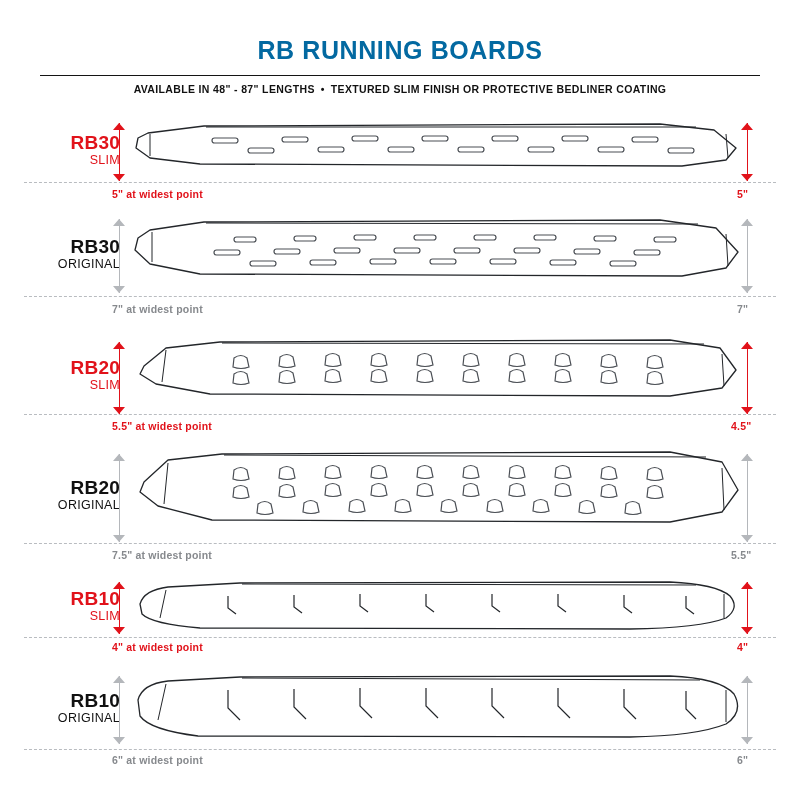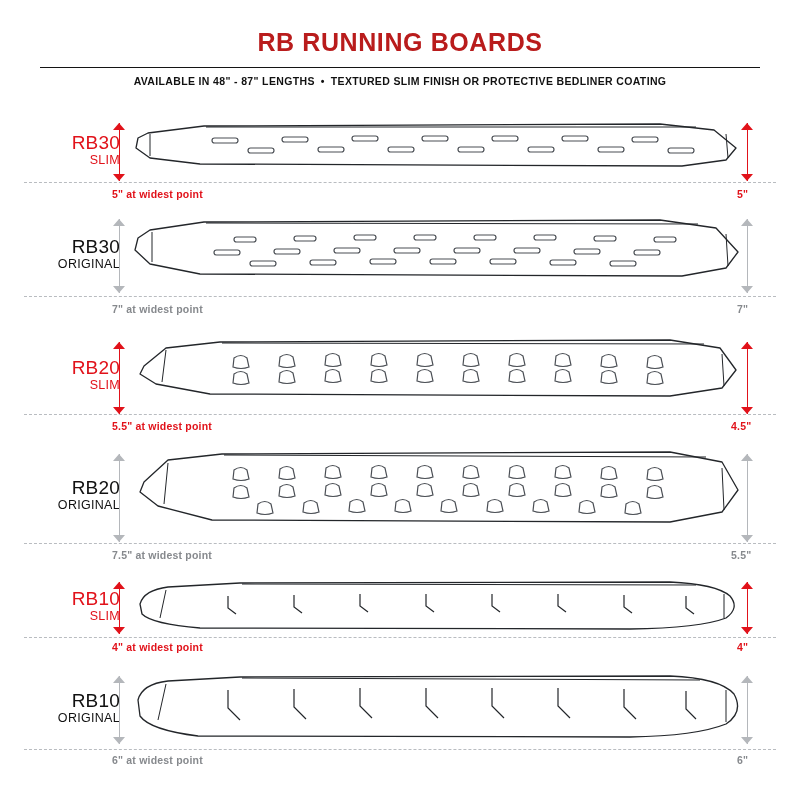--- a/index.html
+++ b/index.html
@@ -26,22 +26,22 @@
     position: absolute;
     left: 40px;
     top: 28px;
     width: 720px;
   }
   .title {
     text-align: center;
     font-size: 25px;
     font-weight: bold;
     letter-spacing: 0.6px;
-    color: #b91c1c;
-    margin: 0;
+    color: #0369a1;
+    margin: 8px;
   }
   .rule {
     margin-top: 10px;
     border-top: 1.5px solid #141414;
     width: 100%;
   }
   .subtitle {
     margin-top: 7px;
     font-size: 10.5px;
     font-weight: bold;
@@ -64,21 +64,21 @@
   .row .label {
     position: absolute;
     left: 24px;
     width: 96px;
     text-align: right;
     top: 50%;
     transform: translateY(-50%);
   }
   .label .model {
     font-size: 19px;
-    font-weight: normal;
+    font-weight: bold;
     line-height: 1.05;
     letter-spacing: 0.2px;
   }
   .label .variant {
     font-size: 12.5px;
     line-height: 1.25;
     letter-spacing: 0.3px;
   }
   .red .model, .red .variant { color: #e1121a; }
   .blk .model, .blk .variant { color: #111111; }

